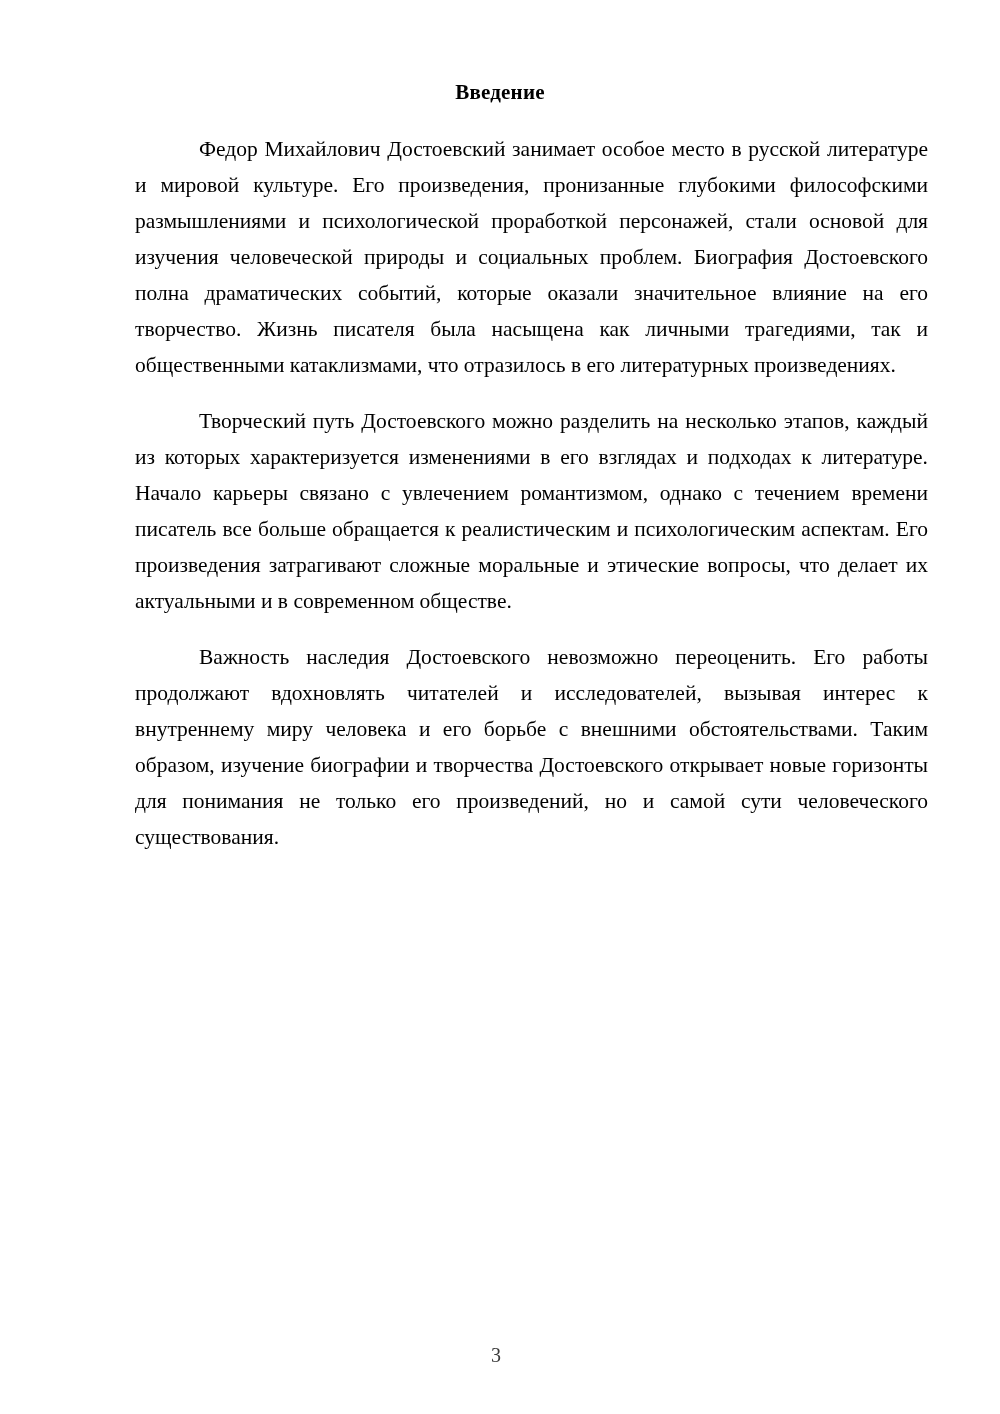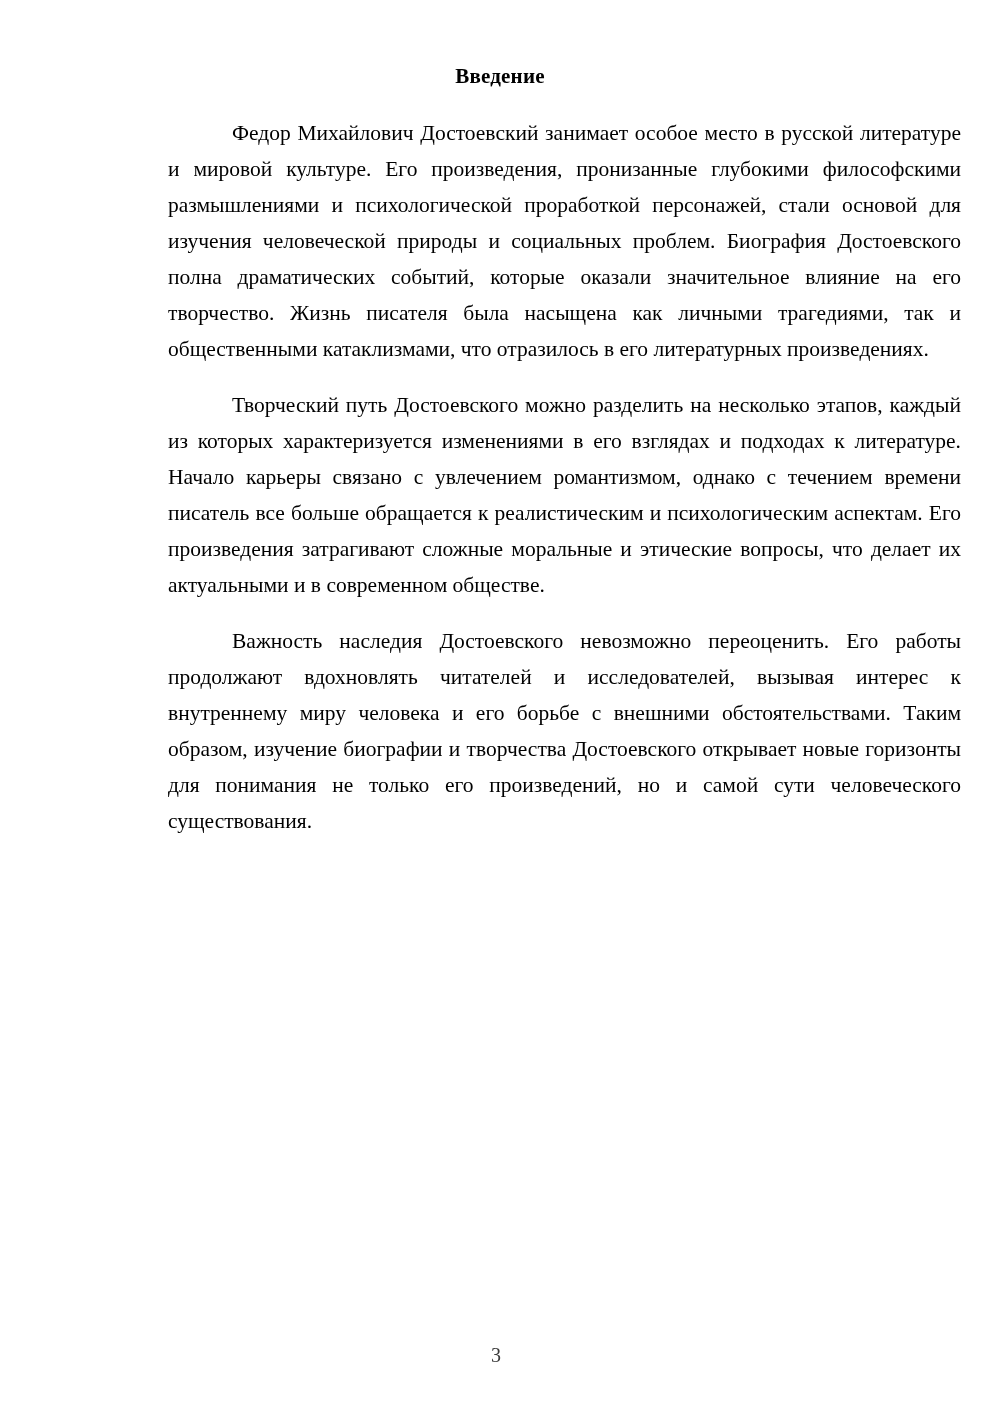--- a/index.html
+++ b/index.html
@@ -14,33 +14,32 @@
     font-family: "Liberation Serif", "DejaVu Serif", serif;
     color: #000000;
   }
   .page {
     position: absolute;
     top: 0;
     left: 0;
     width: 1000px;
     height: 1414px;
     box-sizing: border-box;
-    padding: 64px 72px 60px 135px;
+    padding: 80px 72px 60px 135px;
   }
   .doc-title {
     text-align: center;
     font-weight: bold;
     font-size: 21px;
     letter-spacing: 0.2px;
     margin: 0 0 26px 0;
     padding-right: 63px;
   }
   .body-text {
     width: 793px;
-    margin-left: 33px;
   }
   .para {
     font-size: 21.5px;
     line-height: 36px;
     text-align: justify;
     text-justify: inter-word;
     text-indent: 64px;
     margin: 0 0 20px 0;
     hyphens: none;
   }

